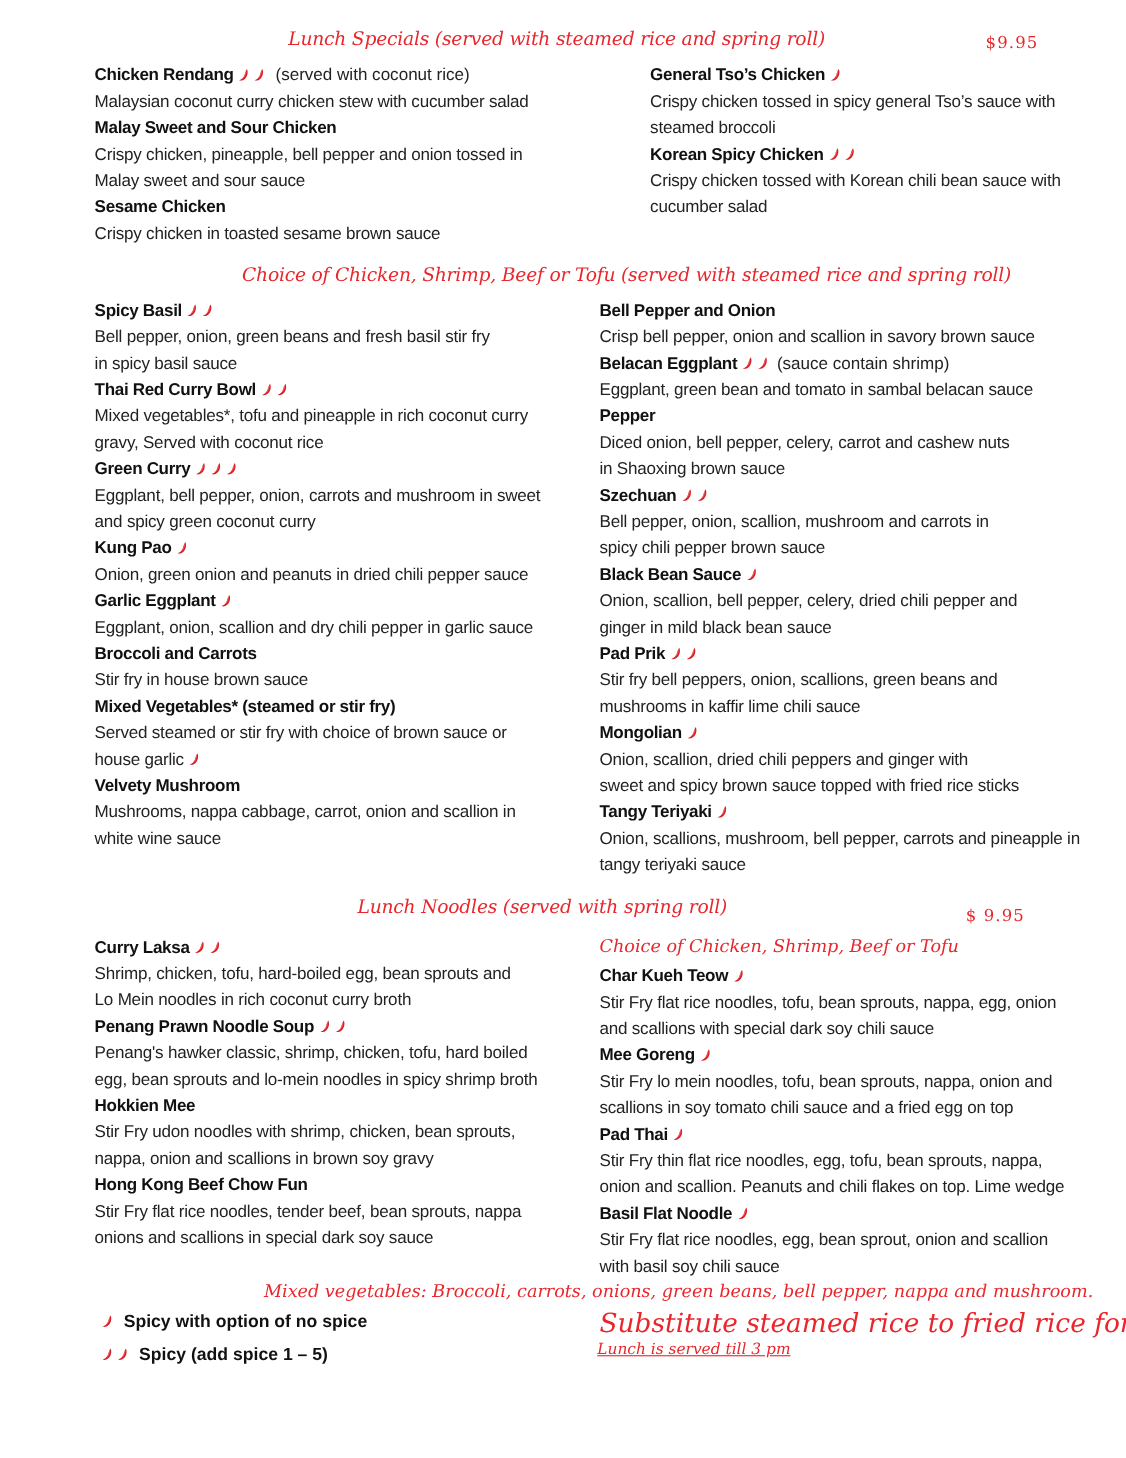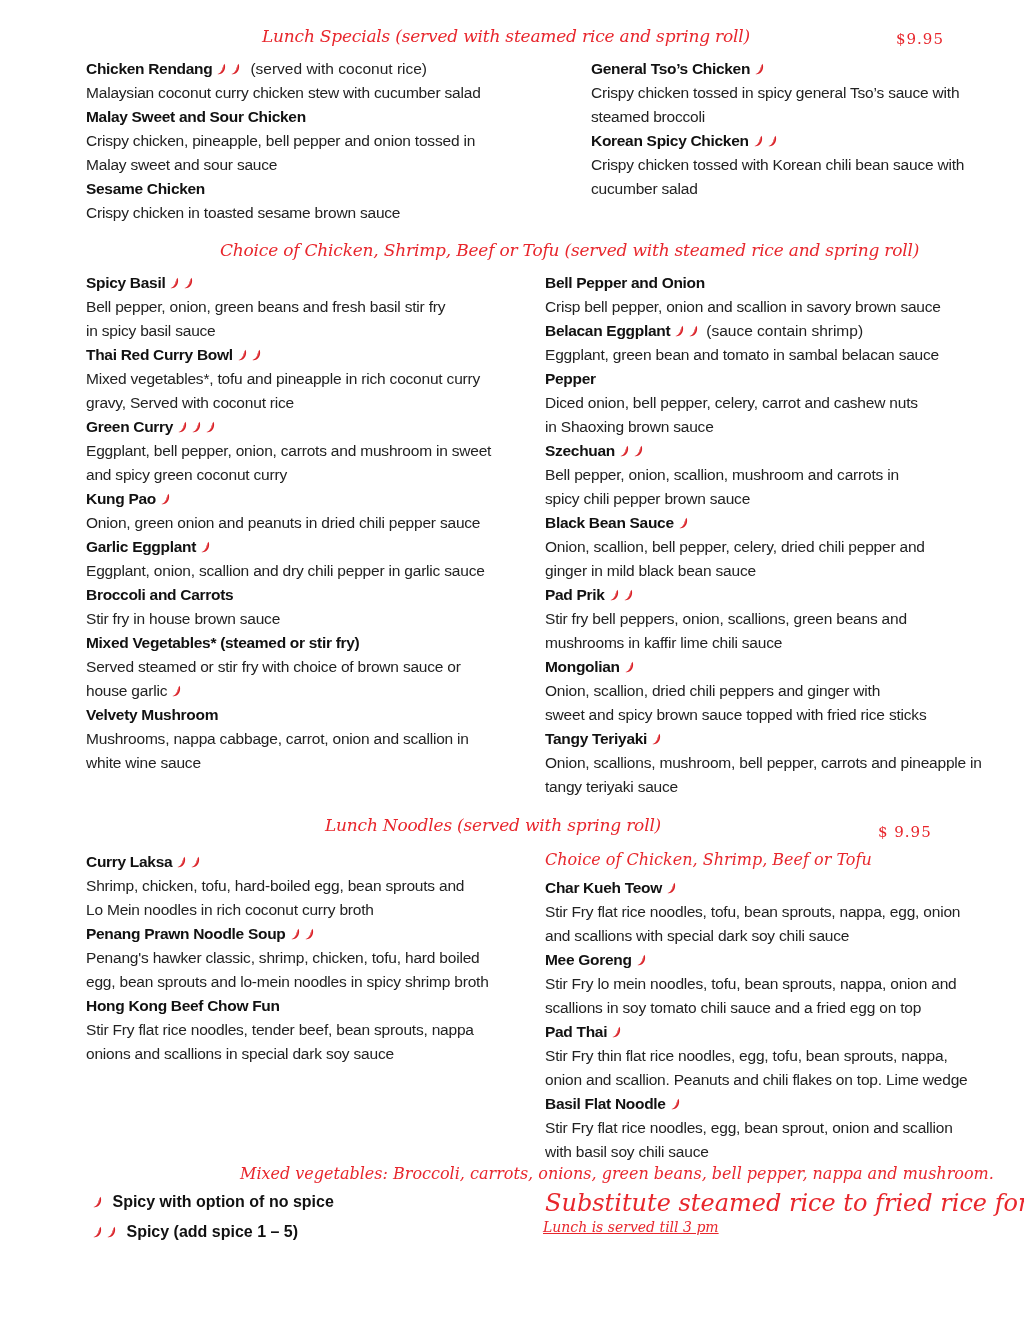--- a/index.html
+++ b/index.html
@@ -233,20 +233,25 @@
     <div>
       <div class="line"><span class="name">Penang Prawn Noodle Soup</span><span class="chili"><svg viewBox="0 0 9 12">
             <path d="M7.5 0.8 C8.6 3 8.4 7 5.8 9.6 C4.2 11.2 1.8 11.6 0.4 11 C2.6 10.4 4.4 8.6 5.2 6.4 C5.9 4.4 6.2 2.4 7.5 0.8 Z" fill="#d81f26"></path>
             <path d="M6.6 3 C6.4 5 5.8 7 4.2 8.6" stroke="#f47a7a" stroke-width="0.7" fill="none"></path>
           </svg></span><span class="chili"><svg viewBox="0 0 9 12">
             <path d="M7.5 0.8 C8.6 3 8.4 7 5.8 9.6 C4.2 11.2 1.8 11.6 0.4 11 C2.6 10.4 4.4 8.6 5.2 6.4 C5.9 4.4 6.2 2.4 7.5 0.8 Z" fill="#d81f26"></path>
             <path d="M6.6 3 C6.4 5 5.8 7 4.2 8.6" stroke="#f47a7a" stroke-width="0.7" fill="none"></path>
           </svg></span></div>
       <div class="line desc"><span>Penang's hawker classic, shrimp, chicken, tofu, hard boiled</span></div>
       <div class="line desc"><span>egg, bean sprouts and lo-mein noodles in spicy shrimp broth</span></div>
+    </div>
+    <div>
+      <div class="line"><span class="name">Hokkien Mee</span></div>
+      <div class="line desc"><span>Stir Fry udon noodles with shrimp, chicken, bean sprouts,</span></div>
+      <div class="line desc"><span>nappa, onion and scallions in brown soy gravy</span></div>
     </div>
     <div>
       <div class="line"><span class="name">Hong Kong Beef Chow Fun</span></div>
       <div class="line desc"><span>Stir Fry flat rice noodles, tender beef, bean sprouts, nappa</span></div>
       <div class="line desc"><span>onions and scallions in special dark soy sauce</span></div>
     </div>
   </div>
 <div class="col" style="left:545px;top:876px;width:440px;">
     <div>
       <div class="line"><span class="name">Char Kueh Teow</span><span class="chili"><svg viewBox="0 0 9 12">

